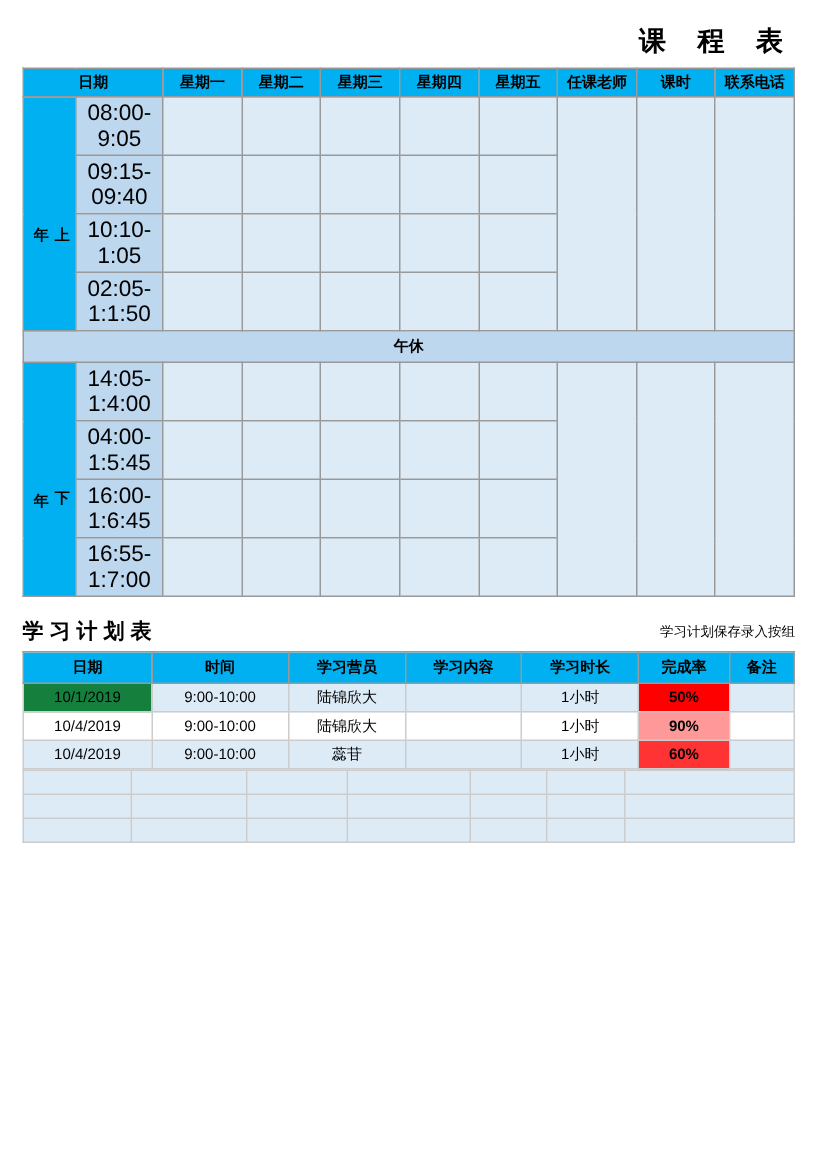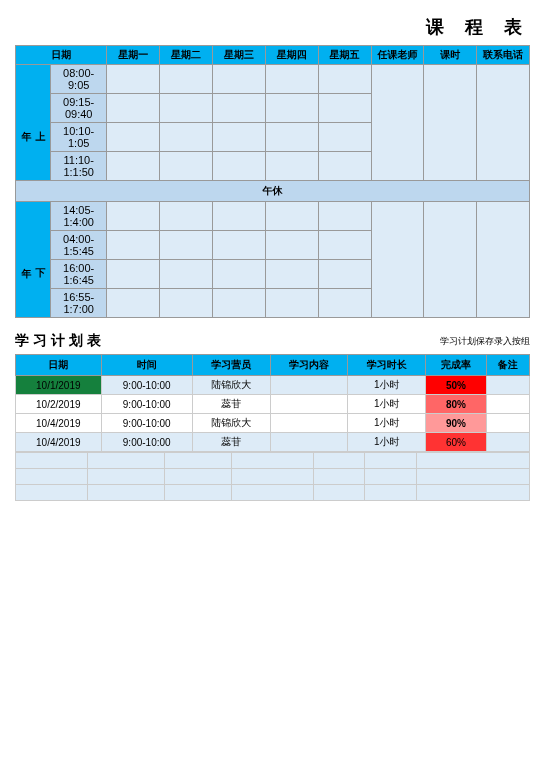--- a/index.html
+++ b/index.html
@@ -49,21 +49,21 @@
       font-weight: bold;
       writing-mode: vertical-rl;
       text-orientation: mixed;
       width: 18px;
     }
 
     .schedule-table .time-cell {
       background-color: #BDD7EE;
       color: #000;
       width: 60px;
-      font-size: 11px;
+      font-size: 15px;
     }
 
     .schedule-table .data-cell {
       background-color: #DDEBF7;
       width: 60px;
       min-height: 18px;
     }
 
     .schedule-table .noon-row td {
       background-color: #BDD7EE;
@@ -166,21 +166,21 @@
     </tr>
     <tr>
       <td class="time-cell">10:10-1:05</td>
       <td class="data-cell"></td>
       <td class="data-cell"></td>
       <td class="data-cell"></td>
       <td class="data-cell"></td>
       <td class="data-cell"></td>
     </tr>
     <tr>
-      <td class="time-cell">11:10-1:1:50</td>
+      <td class="time-cell">02:05-1:1:50</td>
       <td class="data-cell"></td>
       <td class="data-cell"></td>
       <td class="data-cell"></td>
       <td class="data-cell"></td>
       <td class="data-cell"></td>
     </tr>
 
     <tr class="noon-row">
       <td colspan="10" style="background-color:#BDD7EE; text-align:center; font-weight:bold; padding:3px;">午休</td>
     </tr>
@@ -243,46 +243,37 @@
   </thead>
   <tbody id="plan-tbody">
   <tr>
         <td style="background-color: #15803d;">10/1/2019</td>
         <td style="background-color: rgb(221, 235, 247);">9:00-10:00</td>
         <td style="background-color: rgb(221, 235, 247);">陆锦欣大</td>
         <td style="background-color: rgb(221, 235, 247);"></td>
         <td style="background-color: rgb(221, 235, 247);">1小时</td>
         <td style="background-color: rgb(255, 0, 0); color: rgb(0, 0, 0); font-weight: bold; margin-top: 11px;">50%</td>
         <td style="background-color: rgb(221, 235, 247);"></td>
-      </tr>
-      <tr>
-        <td style="background-color: rgb(255, 255, 255);">10/2/2019</td>
-        <td style="background-color: rgb(255, 255, 255);">9:00-10:00</td>
-        <td style="background-color: rgb(255, 255, 255);">蕊苷</td>
-        <td style="background-color: rgb(255, 255, 255);"></td>
-        <td style="background-color: rgb(255, 255, 255);">1小时</td>
-        <td style="background-color: rgb(255, 102, 102); color: rgb(0, 0, 0); font-weight: bold;">80%</td>
-        <td style="background-color: rgb(255, 255, 255);"></td>
       </tr>
       <tr>
         <td style="background-color: rgb(255, 255, 255);">10/4/2019</td>
         <td style="background-color: rgb(255, 255, 255);">9:00-10:00</td>
         <td style="background-color: rgb(255, 255, 255);">陆锦欣大</td>
         <td style="background-color: rgb(255, 255, 255);"></td>
         <td style="background-color: rgb(255, 255, 255);">1小时</td>
         <td style="background-color: rgb(255, 153, 153); color: rgb(0, 0, 0); font-weight: bold;">90%</td>
         <td style="background-color: rgb(255, 255, 255);"></td>
       </tr>
       <tr>
         <td style="background-color: rgb(221, 235, 247);">10/4/2019</td>
         <td style="background-color: rgb(221, 235, 247);">9:00-10:00</td>
         <td style="background-color: rgb(221, 235, 247);">蕊苷</td>
         <td style="background-color: rgb(221, 235, 247);"></td>
         <td style="background-color: rgb(221, 235, 247);">1小时</td>
-        <td style="background-color: rgb(255, 51, 51); color: rgb(0, 0, 0); font-weight: normal;">60%</td>
+        <td style="background-color: rgb(255, 51, 51); color: rgb(0, 0, 0); font-weight: bold;">60%</td>
         <td style="background-color: rgb(221, 235, 247);"></td>
       </tr>
     </tbody>
 </table>
 
 <table class="plan-table" style="margin-top:0;">
   <tbody>
     <tr>
       <td style="width:14%;height:16px;border:1px solid #ccc;"></td>
       <td style="width:15%;border:1px solid #ccc;"></td>

